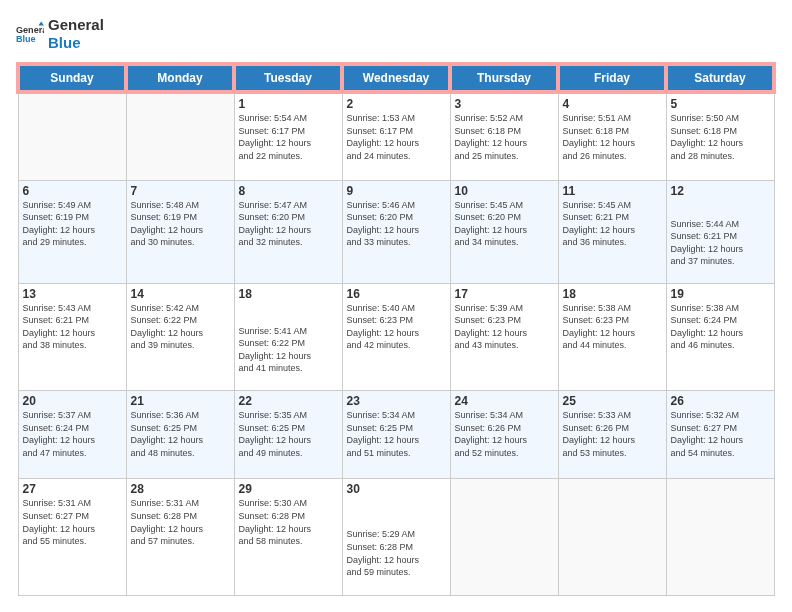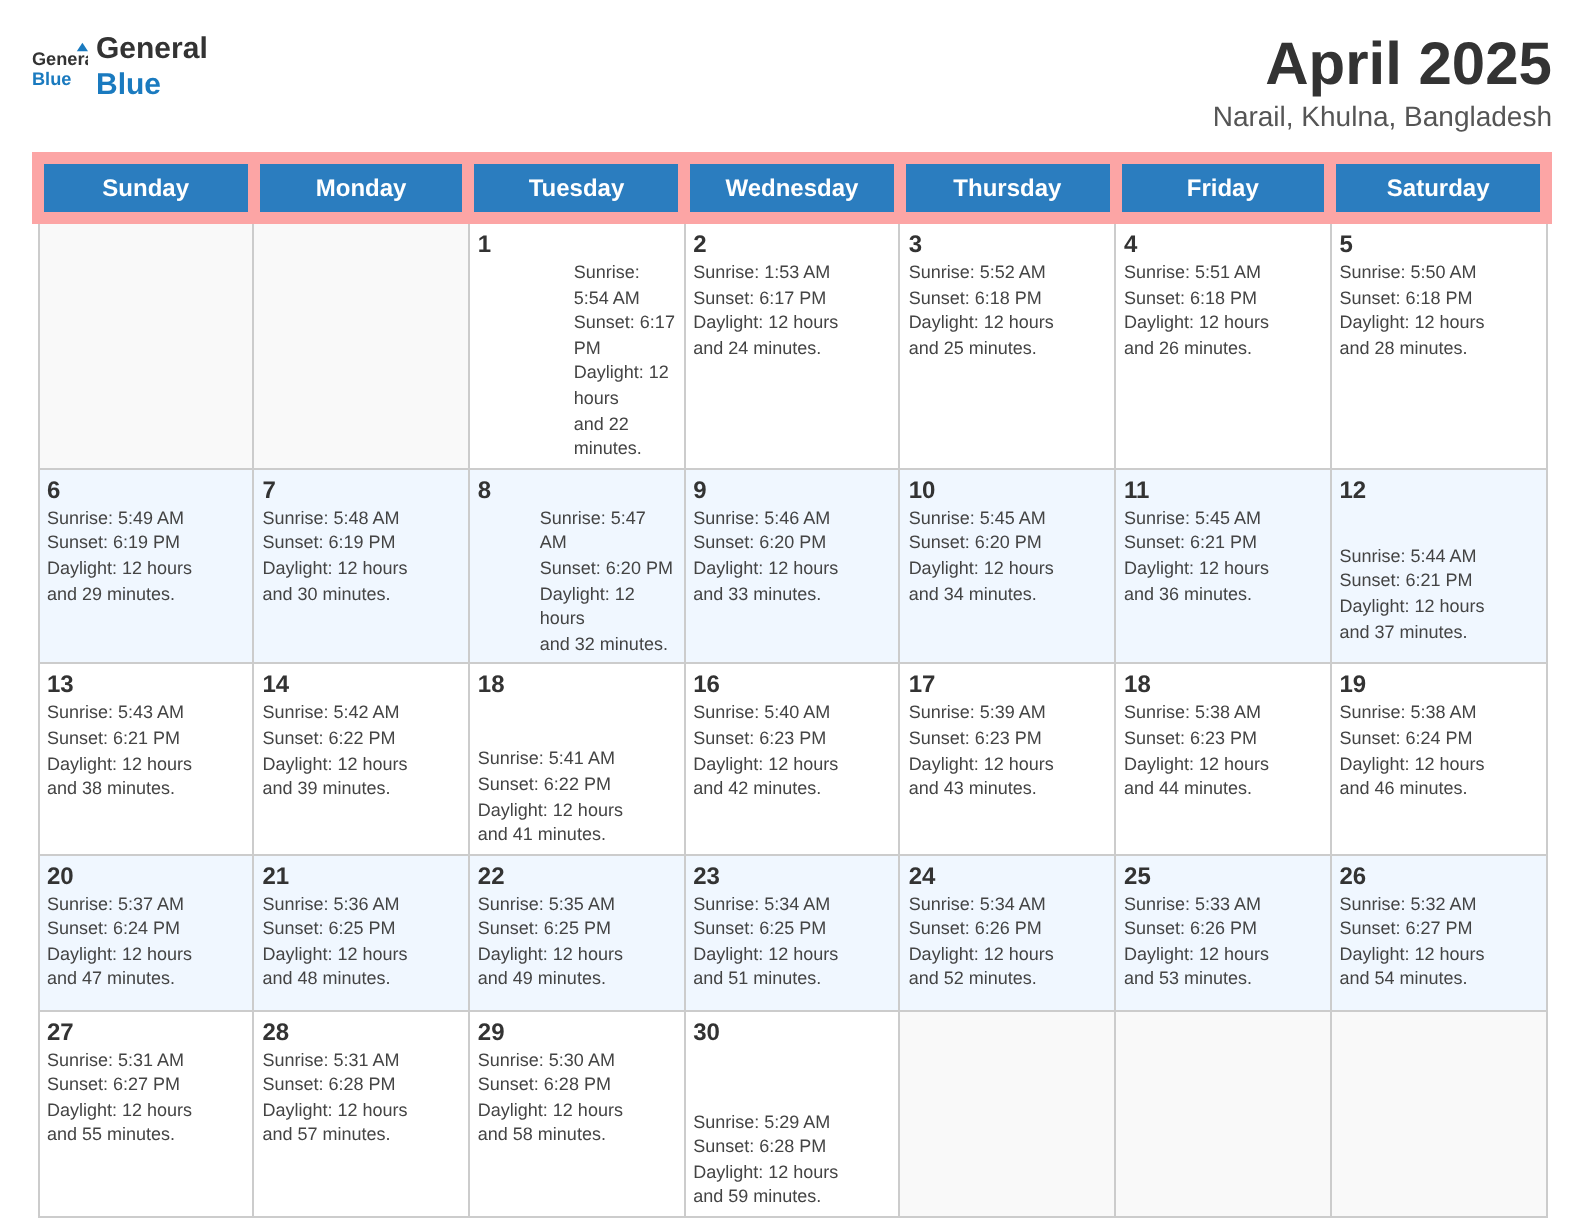--- a/index.html
+++ b/index.html
@@ -51,21 +51,21 @@
       border-collapse: collapse;
       width: 100%;
       table-layout: fixed;
     }
     .calendar th {
       background: #2b7dbf;
       color: #fff;
       text-align: center;
       font-size: 12px;
       padding: 5px 2px;
-      border: 6px solid #fca5a5;
+      border: 4px solid #fca5a5;
       font-weight: bold;
     }
     .calendar td {
       border: 1px solid #ccc;
       vertical-align: top;
       padding: 3px 4px;
       font-size: 9.5px;
       color: #333;
       height: 78px;
       background: #fff;
@@ -104,44 +104,40 @@
       <svg class="logo-icon" viewBox="0 0 40 40" xmlns="http://www.w3.org/2000/svg">
         <text y="18" font-size="13" font-weight="bold" fill="#333" font-family="Arial">General</text>
         <text y="32" font-size="13" font-weight="bold" fill="#1a7abf" font-family="Arial">Blue</text>
         <polygon points="32,8 40,8 36,2" fill="#1a7abf"></polygon>
       </svg>
       <div style="display:flex;flex-direction:column;line-height:1.2;">
         <span style="font-size:15px;font-weight:bold;color:#333;">General</span>
         <span style="font-size:15px;font-weight:bold;color:#1a7abf;">Blue</span>
       </div>
     </div>
-    <div class="title-block">
-      <div class="month-title">April 2025</div>
-      <div class="location">Narail, Khulna, Bangladesh</div>
-    </div>
   </div>
   <table class="calendar">
     <thead>
       <tr>
       <th>Sunday</th>
           <th>Monday</th>
           <th>Tuesday</th>
           <th>Wednesday</th>
           <th>Thursday</th>
           <th>Friday</th>
           <th>Saturday</th>
         </tr>
     </thead>
     <tbody id="calendar-body">
     <tr>
           <td class="empty"></td>
           <td class="empty"></td>
           <td>
             <span class="day-num">1</span>
-            <div class="day-info" style="white-space: pre-line; margin-left: 48px;">Sunrise: 5:54 AM
+            <div class="day-info" style="white-space: pre-line;">Sunrise: 5:54 AM
 Sunset: 6:17 PM
 Daylight: 12 hours
 and 22 minutes.</div>
           </td>
           <td>
             <span class="day-num">2</span>
             <div class="day-info" style="white-space: pre-line;">Sunrise: 1:53 AM
 Sunset: 6:17 PM
 Daylight: 12 hours
 and 24 minutes.</div>
@@ -178,21 +174,21 @@
           </td>
           <td>
             <span class="day-num">7</span>
             <div class="day-info" style="white-space: pre-line;">Sunrise: 5:48 AM
 Sunset: 6:19 PM
 Daylight: 12 hours
 and 30 minutes.</div>
           </td>
           <td>
             <span class="day-num">8</span>
-            <div class="day-info" style="white-space: pre-line; margin-left: 31px;">Sunrise: 5:47 AM
+            <div class="day-info" style="white-space: pre-line;">Sunrise: 5:47 AM
 Sunset: 6:20 PM
 Daylight: 12 hours
 and 32 minutes.</div>
           </td>
           <td>
             <span class="day-num">9</span>
             <div class="day-info" style="white-space: pre-line;">Sunrise: 5:46 AM
 Sunset: 6:20 PM
 Daylight: 12 hours
 and 33 minutes.</div>

